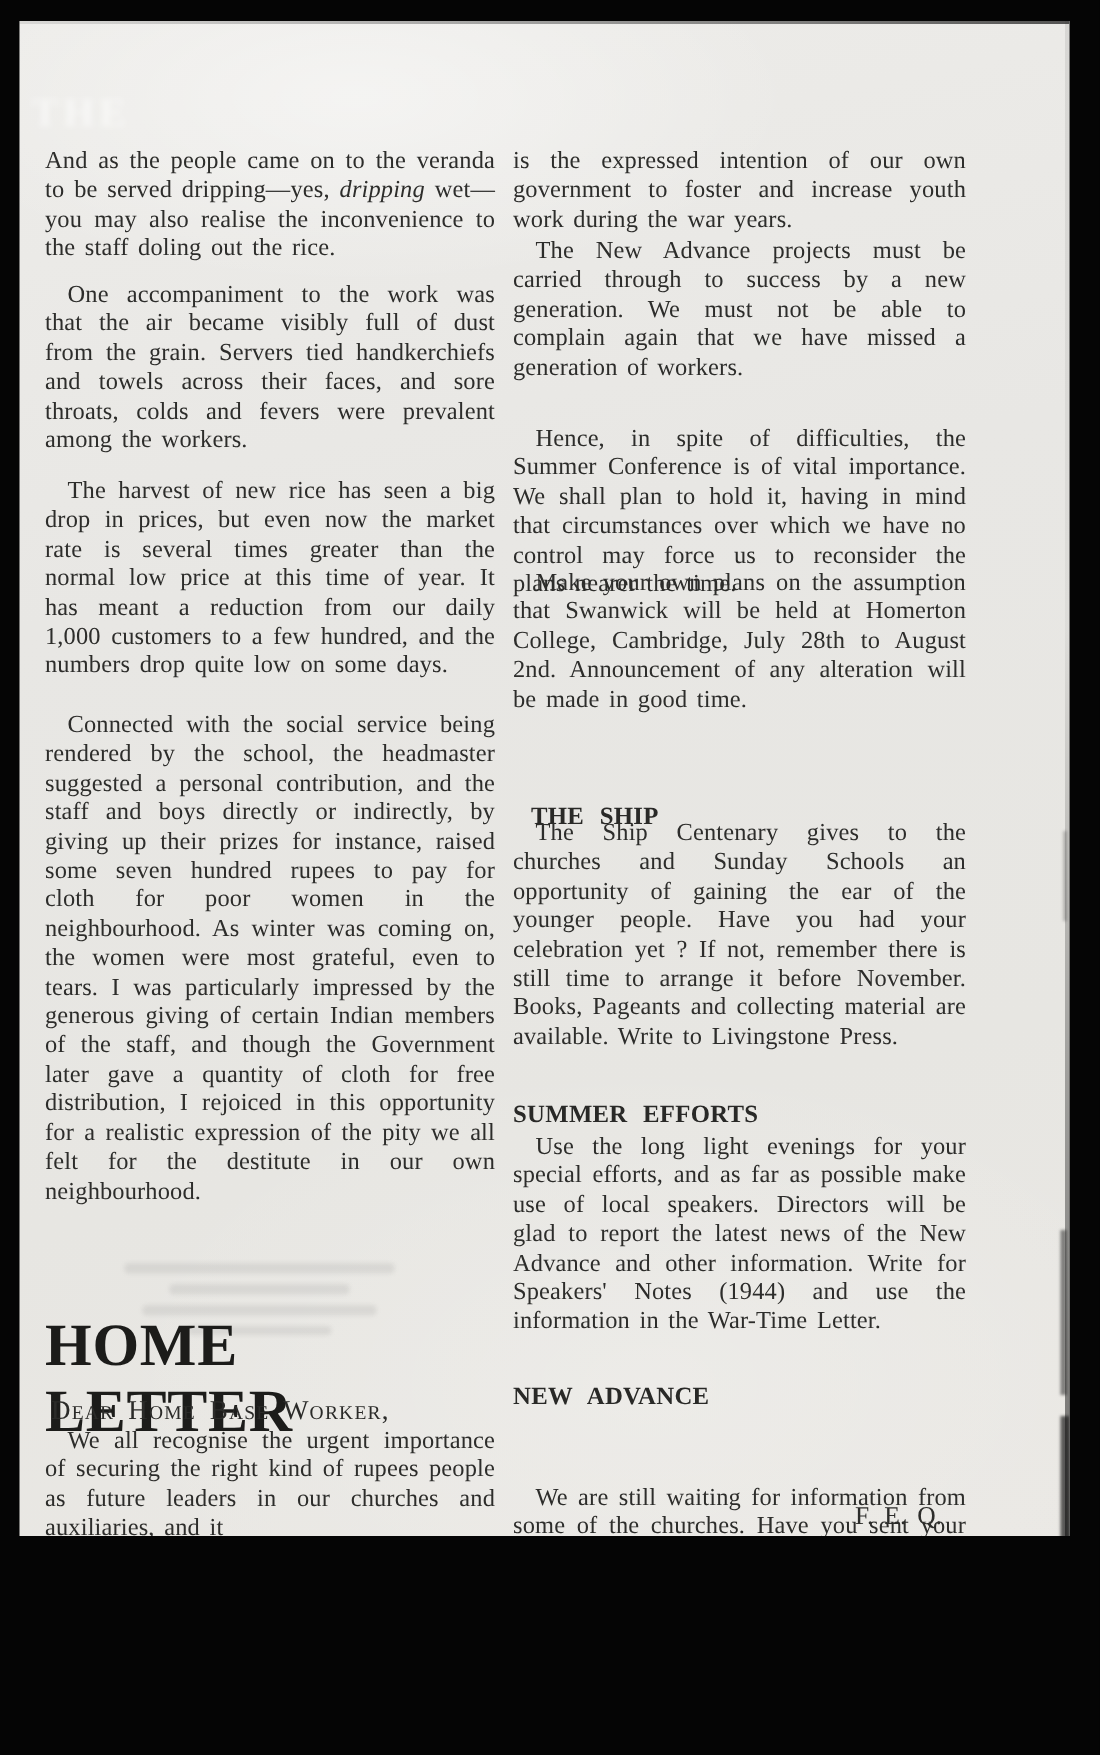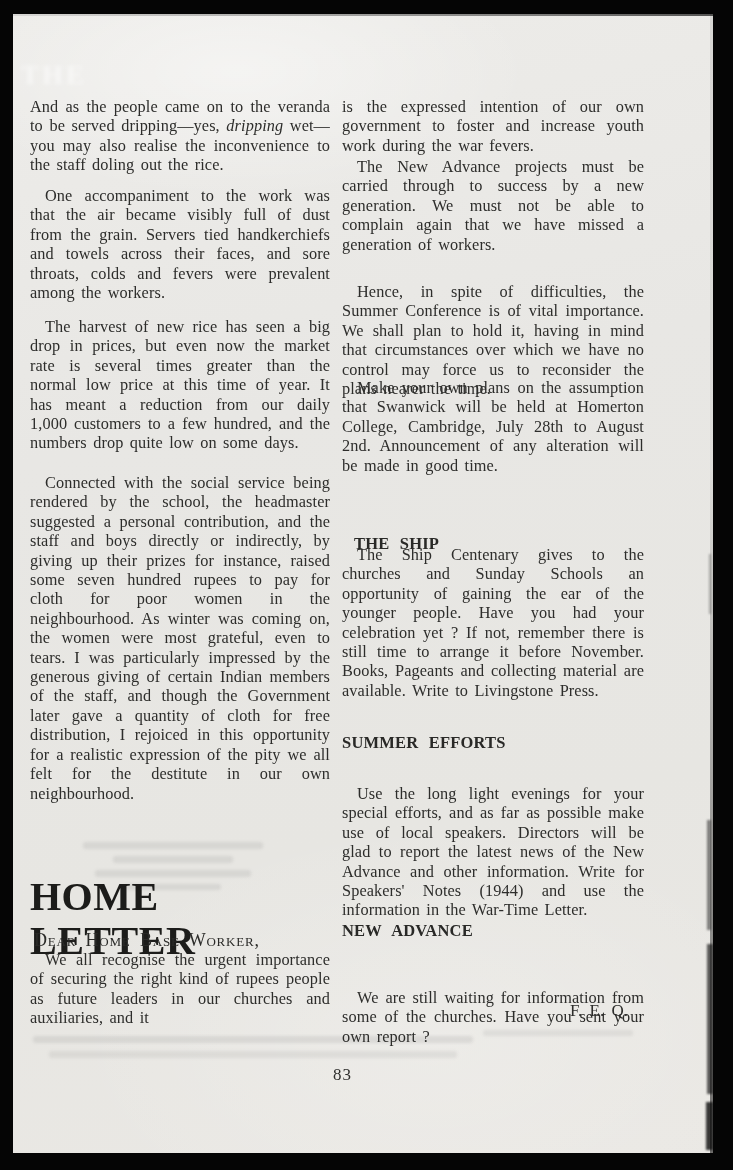--- a/index.html
+++ b/index.html
@@ -10,21 +10,21 @@
     font-family: "Liberation Serif", "DejaVu Serif", serif;
   }
   .scan-frame {
     position: relative;
     width: 733px; height: 1170px;
     background: #050505;
   }
   .paper {
     position: absolute;
     left: 13px; top: 14px;
-    width: 700px; height: 1139px;
+    width: 700px; height: 1010px;
     background:
       radial-gradient(ellipse 420px 180px at 32% 5%, rgba(255,255,255,0.45), rgba(255,255,255,0) 70%),
       radial-gradient(ellipse 500px 300px at 60% 90%, rgba(255,255,255,0.18), rgba(255,255,255,0) 75%),
       linear-gradient(168deg, #edecE9 0%, #e8e7e4 35%, #e7e6e2 70%, #eae8e4 100%);
     overflow: hidden;
     text-decoration: underline;
   }
   
   .paper::before {
     content: "";
@@ -127,21 +127,21 @@
   .lp-close { top: 936px; }
 
   
   .rp-0 { top: 83px; }
   .rp-1 { top: 143px; }
   .rp-2 { top: 241px; margin-top: 27px; }
   .rp-3 { top: 364px; }
   .rh-0 { top: 520px; margin-left: 12px; }
   .rb-0 { top: 531px; }
   .rh-1 { top: 719px; }
-  .rb-1 { top: 770px; }
+  .rb-1 { top: 740px; }
   .rh-2 { top: 907px; }
   .rb-2 { top: 974px; }
   .rp-sig { top: 987px; }
 </style>
 </head>
 <body>
 
 <div class="scan-frame">
   <div class="paper">
 
@@ -165,21 +165,21 @@
       <p class="body-text indent lp-0">One accompaniment to the work was that the air became visibly full of dust from the grain. Servers tied handkerchiefs and towels across their faces, and sore throats, colds and fevers were prevalent among the workers.</p>
       <p class="body-text indent lp-1">The harvest of new rice has seen a big drop in prices, but even now the market rate is several times greater than the normal low price at this time of year. It has meant a reduction from our daily 1,000 customers to a few hundred, and the numbers drop quite low on some days.</p>
       <p class="body-text indent lp-2">Connected with the social service being rendered by the school, the headmaster suggested a personal contribution, and the staff and boys directly or indirectly, by giving up their prizes for instance, raised some seven hundred rupees to pay for cloth for poor women in the neighbourhood. As winter was coming on, the women were most grateful, even to tears. I was particularly impressed by the generous giving of certain Indian members of the staff, and though the Government later gave a quantity of cloth for free distribution, I rejoiced in this opportunity for a realistic expression of the pity we all felt for the destitute in our own neighbourhood.</p>
 
       <h1 class="home-letter-title lp-title">HOME LETTER</h1>
       <p class="salutation lp-salutation">Dear Home Base Worker,</p>
       <p class="body-text indent lp-close">We all recognise the urgent importance of securing the right kind of rupees people as future leaders in our churches and auxiliaries, and it</p>
     </div>
 
     <div class="column column-right">
-      <p class="body-text rp-0">is the expressed intention of our own government to foster and increase youth work during the war fevers.</p>
+      <p class="body-text rp-0">is the expressed intention of our own government to foster and increase youth work during the war years.</p>
       <p class="body-text indent rp-1">The New Advance projects must be carried through to success by a new generation. We must not be able to complain again that we have missed a generation of workers.</p>
       <p class="body-text indent rp-2">Hence, in spite of difficulties, the Summer Conference is of vital importance. We shall plan to hold it, having in mind that circumstances over which we have no control may force us to reconsider the plans nearer the time.</p>
       <p class="body-text indent rp-3">Make your own plans on the assumption that Swanwick will be held at Homerton College, Cambridge, July 28th to August 2nd. Announcement of any alteration will be made in good time.</p>
 
       <h2 class="section-heading rh-0">THE SHIP</h2>
       <p class="body-text indent rb-0">The Ship Centenary gives to the churches and Sunday Schools an opportunity of gaining the ear of the younger people. Have you had your celebration yet ? If not, remember there is still time to arrange it before November. Books, Pageants and collecting material are available. Write to Livingstone Press.</p>
 
       <h2 class="section-heading rh-1">SUMMER EFFORTS</h2>
       <p class="body-text indent rb-1">Use the long light evenings for your special efforts, and as far as possible make use of local speakers. Directors will be glad to report the latest news of the New Advance and other information. Write for Speakers' Notes (1944) and use the information in the War-Time Letter.</p>
 

